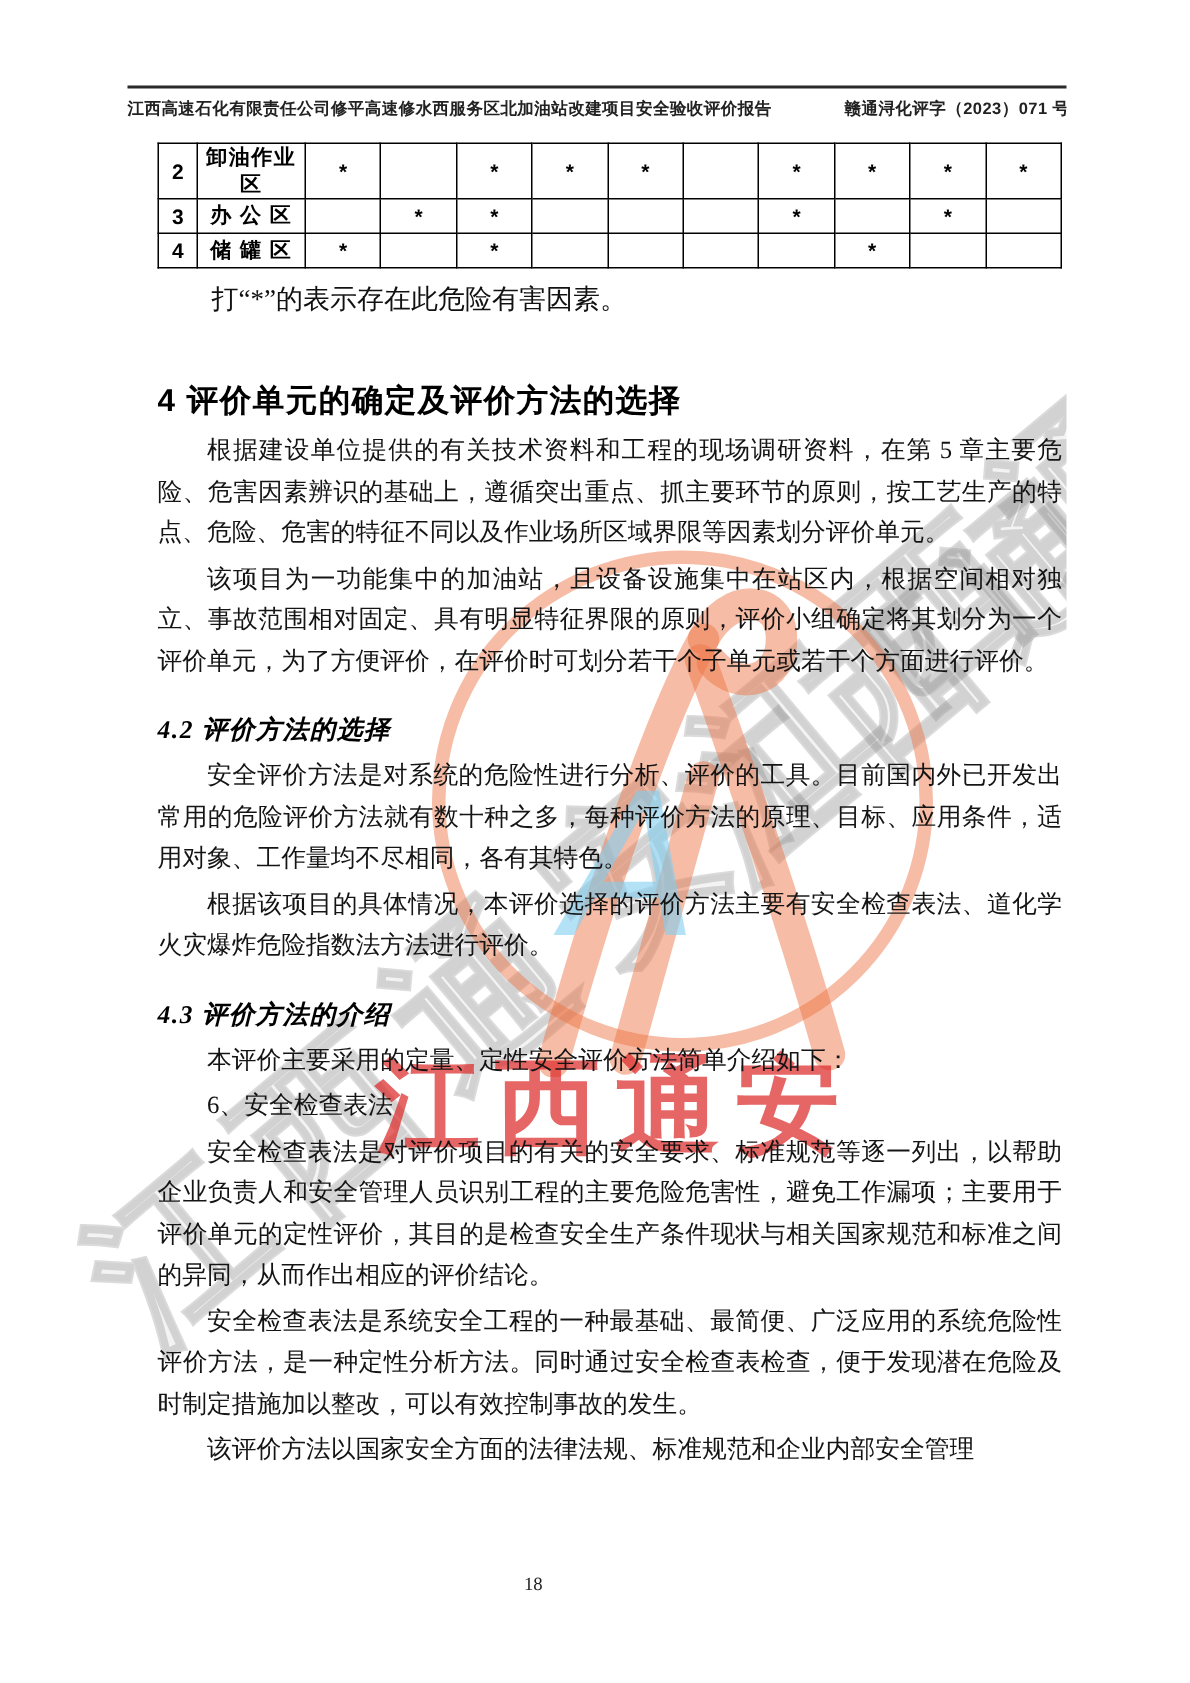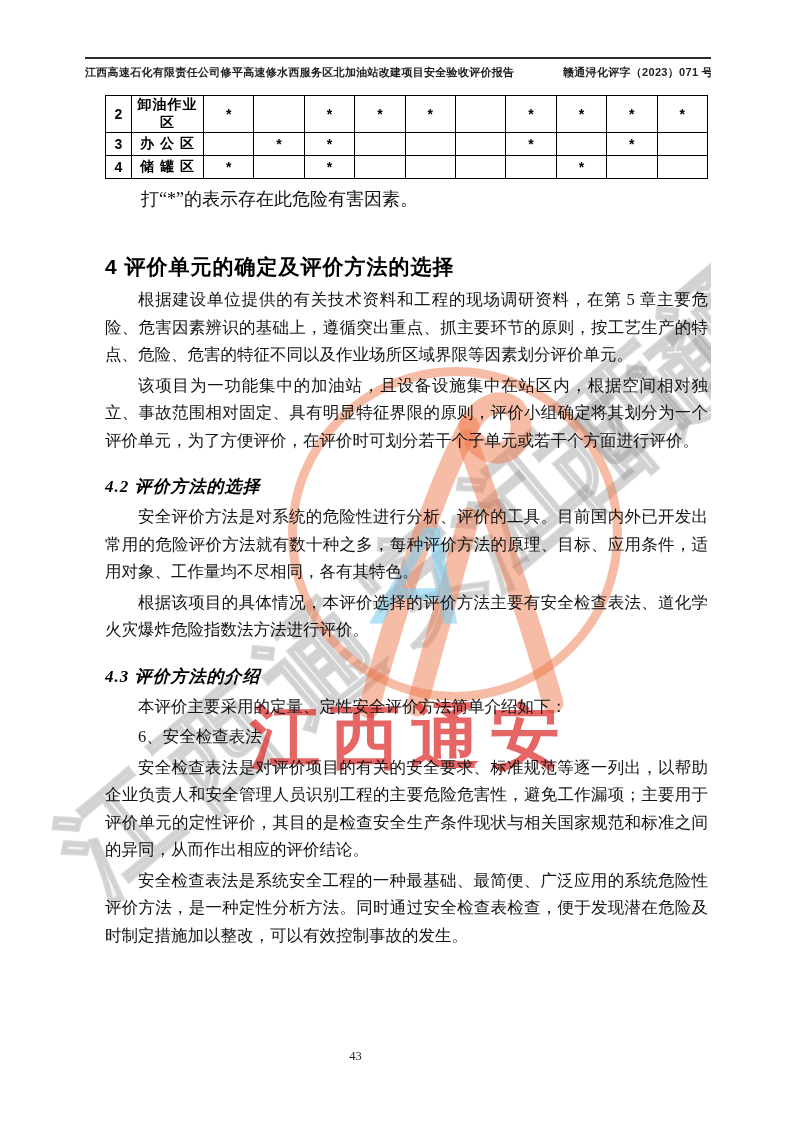--- a/index.html
+++ b/index.html
@@ -172,18 +172,19 @@
 
     <h2 class="sub">4.2 评价方法的选择</h2>
     <p class="body">安全评价方法是对系统的危险性进行分析、评价的工具。目前国内外已开发出常用的危险评价方法就有数十种之多，每种评价方法的原理、目标、应用条件，适用对象、工作量均不尽相同，各有其特色。</p>
     <p class="body tight">根据该项目的具体情况，本评价选择的评价方法主要有安全检查表法、道化学火灾爆炸危险指数法方法进行评价。</p>
 
     <h2 class="sub">4.3 评价方法的介绍</h2>
     <p class="body">本评价主要采用的定量、定性安全评价方法简单介绍如下：</p>
     <p class="body tight">6、安全检查表法</p>
     <p class="body tight">安全检查表法是对评价项目的有关的安全要求、标准规范等逐一列出，以帮助企业负责人和安全管理人员识别工程的主要危险危害性，避免工作漏项；主要用于评价单元的定性评价，其目的是检查安全生产条件现状与相关国家规范和标准之间的异同，从而作出相应的评价结论。</p>
     <p class="body tight">安全检查表法是系统安全工程的一种最基础、最简便、广泛应用的系统危险性评价方法，是一种定性分析方法。同时通过安全检查表检查，便于发现潜在危险及时制定措施加以整改，可以有效控制事故的发生。</p>
+    <p class="body tight">该评价方法以国家安全方面的法律法规、标准规范和企业内部安全管理</p>
 
   </div>
 
-  <div class="pagenum">43</div>
+  <div class="pagenum">18</div>
 
 </div>
 
 </body></html>

